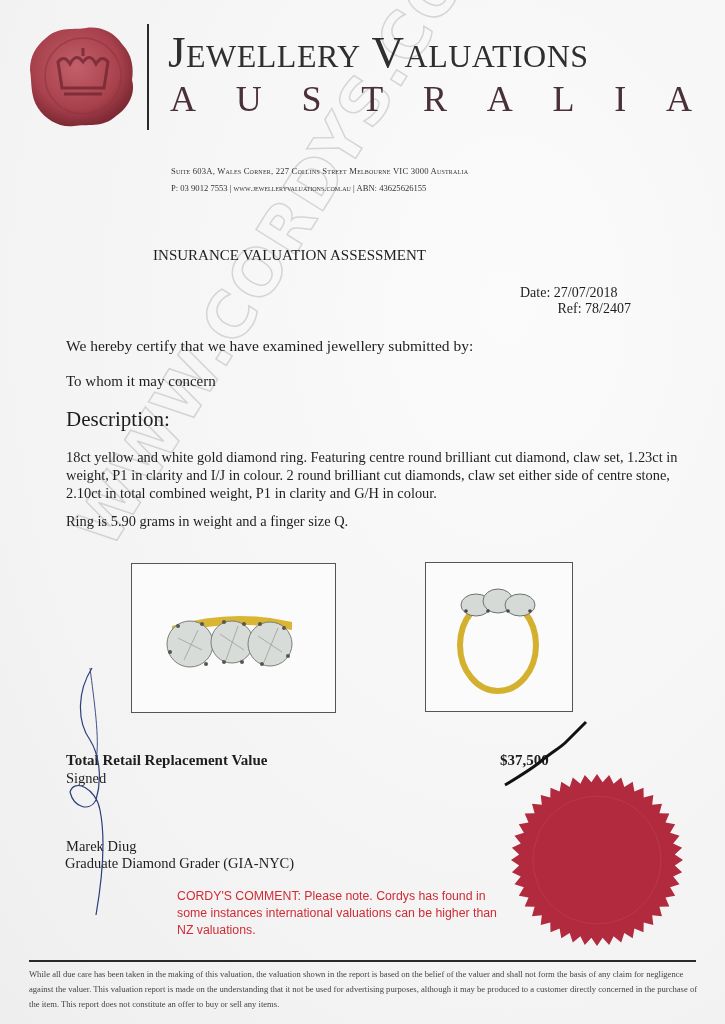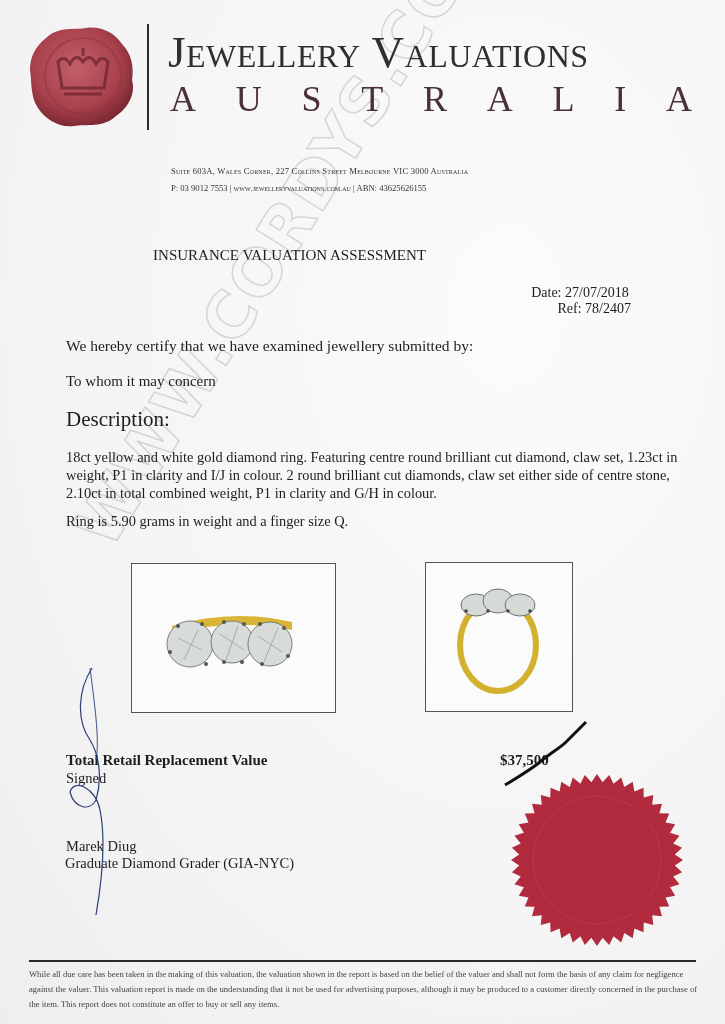--- a/index.html
+++ b/index.html
@@ -32,21 +32,21 @@
   .address { position: absolute; left: 171px; top: 166px; font-size: 8.6px; font-variant: small-caps;
     color: #333; white-space: nowrap; letter-spacing: 0.2px; }
   .contact { position: absolute; left: 171px; top: 183px; font-size: 8.6px; font-variant: small-caps;
     color: #333; white-space: nowrap; }
 
   
   .doc-title { position: absolute; left: 0; width: 587px; top: 247px; text-align: center;
     font-size: 15px; color: #1e1e1e; padding-left: 0; }
   .doc-title span { position: relative; left: -4px; }
   .meta { position: absolute; left: 520px; top: 285px; width: 120px; text-align: center; font-size: 14px; line-height: 16px; }
-  .meta div { text-align: center; }
+  .meta div { text-align: left; }
   .meta .ref { text-align: right; padding-right: 9px; }
   .certify { position: absolute; left: 66px; top: 337px; font-size: 15.5px; }
   .recipient { position: absolute; left: 66px; top: 373px; font-size: 15px; }
   .desc-heading { position: absolute; left: 66px; top: 407px; font-size: 21px; }
   .desc-text { position: absolute; left: 66px; top: 448px; width: 630px; font-size: 14.4px; line-height: 18px; }
   .weight-text { position: absolute; left: 66px; top: 513px; font-size: 14.4px; }
 
   .photo { position: absolute; border: 1.5px solid #555; background: #fbfbfb; }
   .photo1 { left: 131px; top: 563px; width: 205px; height: 150px; }
   .photo2 { left: 425px; top: 562px; width: 148px; height: 150px; }
@@ -173,16 +173,17 @@
     <path d="M92 668 C78 690 76 720 90 740 C100 756 102 780 96 800 C90 812 74 808 70 792 C74 778 96 788 100 810 C106 840 102 880 96 915" fill="none" stroke="#2c3e7a" stroke-width="1.2"></path>
     <path d="M90 668 C94 700 100 740 96 760" fill="none" stroke="#2c3e7a" stroke-width="0.9"></path>
     <path d="M505 785 C520 776 530 770 540 762 C552 752 560 748 566 742 C572 736 578 730 586 722" fill="none" stroke="#111" stroke-width="3"></path>
   </svg>
 
   <svg class="stamp" viewBox="0 0 180 176">
     <polygon id="starburst" fill="#b12a3e" points="176.0,88.0 167.8,93.6 175.1,100.2 166.2,104.6 172.5,112.2 163.1,115.3 168.2,123.7 158.5,125.4 162.3,134.5 152.4,134.7 155.0,144.3 145.2,143.2 146.3,153.0 136.7,150.4 136.5,160.3 127.4,156.5 125.7,166.2 117.3,161.1 114.2,170.5 106.6,164.2 102.2,173.1 95.6,165.8 90.0,174.0 84.4,165.8 77.8,173.1 73.4,164.2 65.8,170.5 62.7,161.1 54.3,166.2 52.6,156.5 43.5,160.3 43.3,150.4 33.7,153.0 34.8,143.2 25.0,144.3 27.6,134.7 17.7,134.5 21.5,125.4 11.8,123.7 16.9,115.3 7.5,112.2 13.8,104.6 4.9,100.2 12.2,93.6 4.0,88.0 12.2,82.4 4.9,75.8 13.8,71.4 7.5,63.8 16.9,60.7 11.8,52.3 21.5,50.6 17.7,41.5 27.6,41.3 25.0,31.7 34.8,32.8 33.7,23.0 43.3,25.6 43.5,15.7 52.6,19.5 54.3,9.8 62.7,14.9 65.8,5.5 73.4,11.8 77.8,2.9 84.4,10.2 90.0,2.0 95.6,10.2 102.2,2.9 106.6,11.8 114.2,5.5 117.3,14.9 125.7,9.8 127.4,19.5 136.5,15.7 136.7,25.6 146.3,23.0 145.2,32.8 155.0,31.7 152.4,41.3 162.3,41.5 158.5,50.6 168.2,52.3 163.1,60.7 172.5,63.8 166.2,71.4 175.1,75.8 167.8,82.4"></polygon>
     <circle cx="90" cy="88" r="64" fill="none" stroke="#c0475a" stroke-width="1" opacity="0.5"></circle>
   </svg>
 
+  <div class="comment">CORDY'S COMMENT:  Please note.  Cordys has found in some instances international valuations can be higher than NZ valuations.</div>
 
   <div class="footer-rule"></div>
   <div class="disclaimer">While all due care has been taken in the making of this valuation, the valuation shown in the report is based on the belief of the valuer and shall not form the basis of any claim for negligence against the valuer. This valuation report is made on the understanding that it not be used for advertising purposes, although it may be produced to a customer directly concerned in the purchase of the item.  This report does not constitute an offer to buy or sell any items.</div>
 </div>
 
 </body></html>

